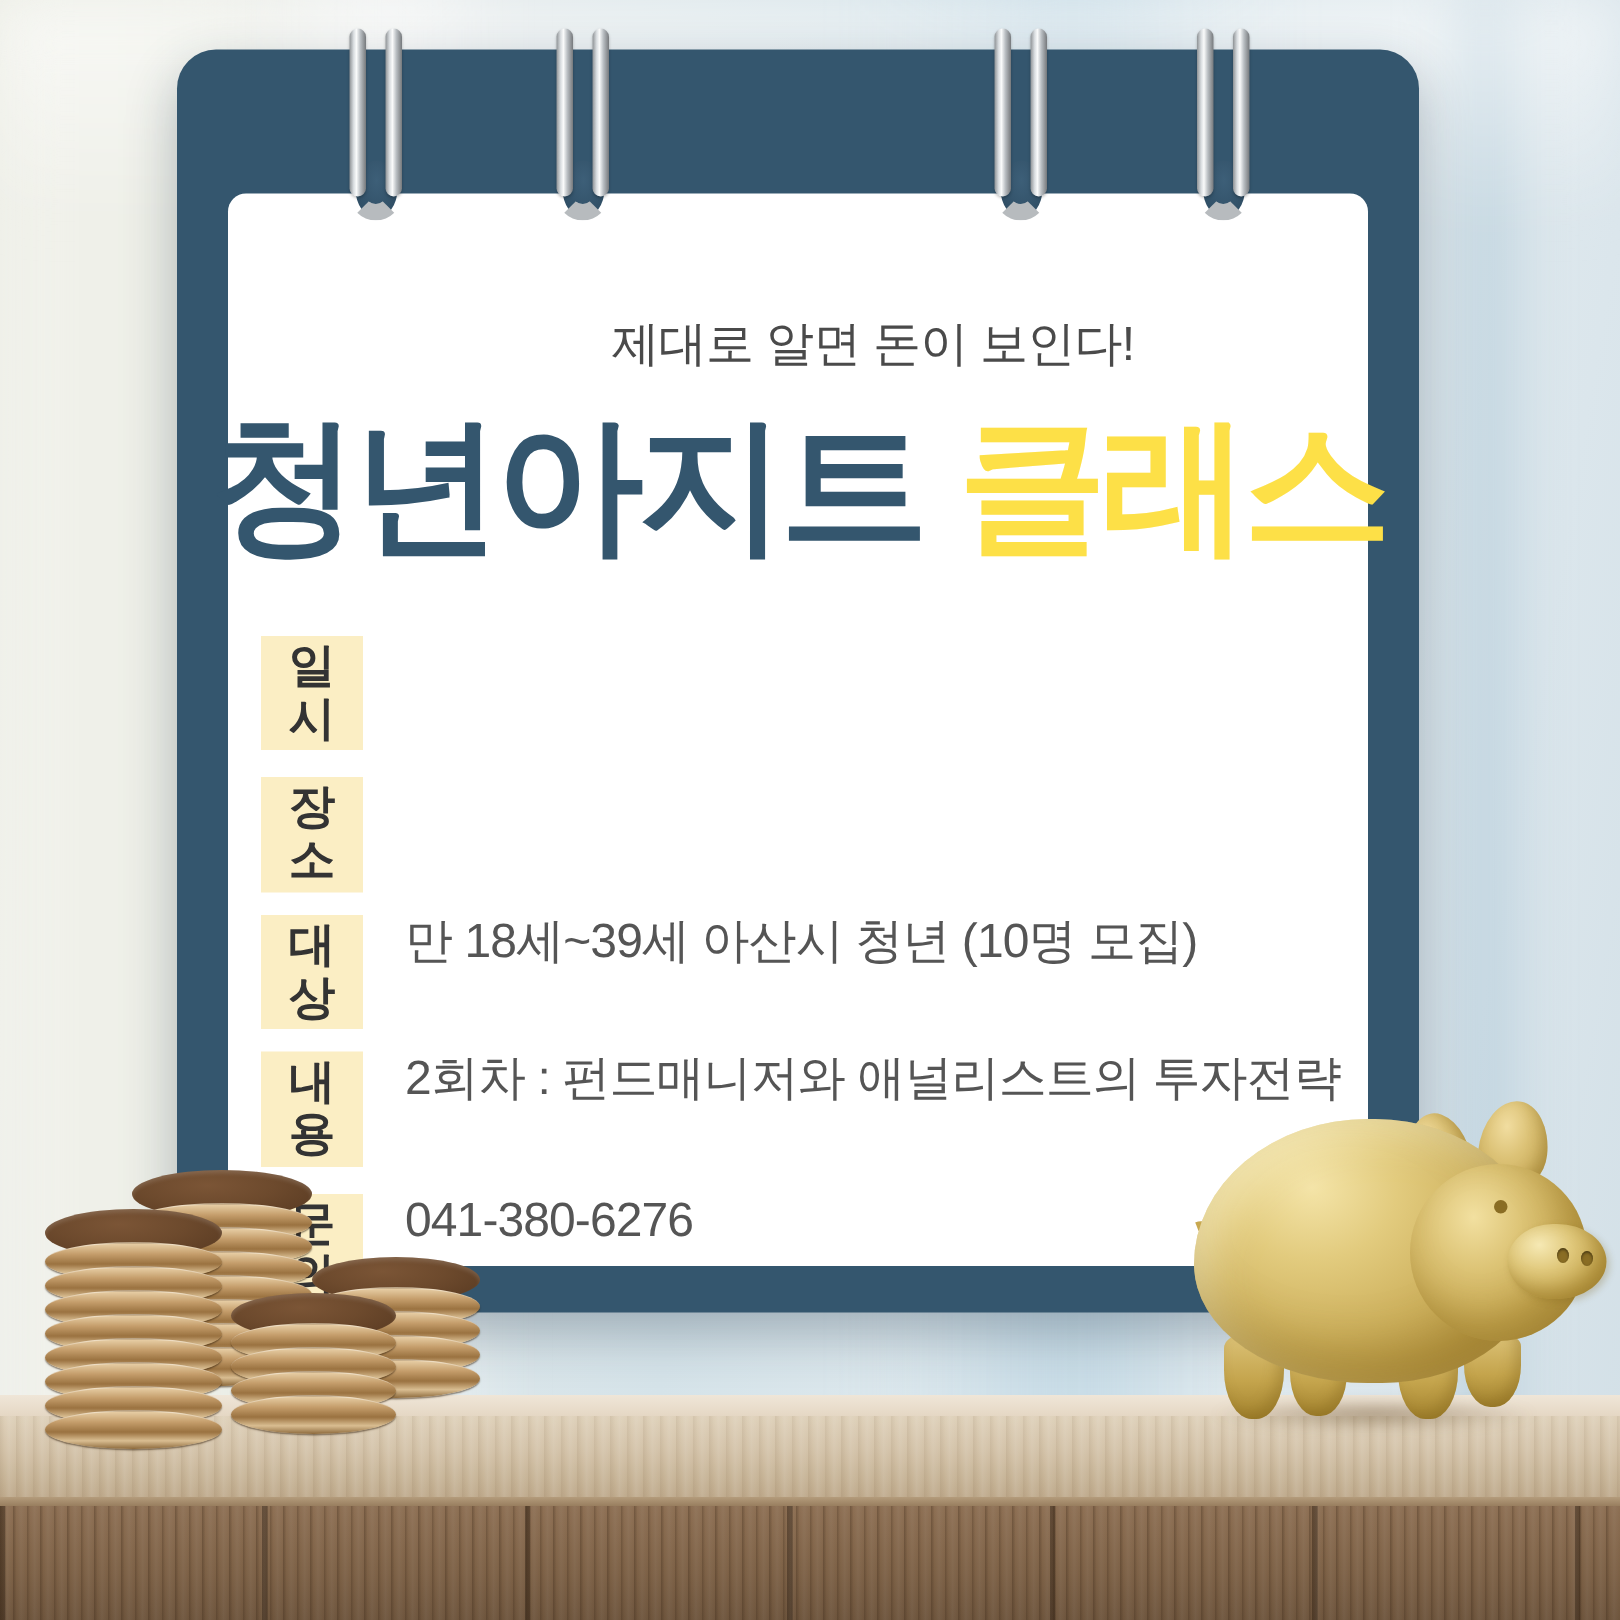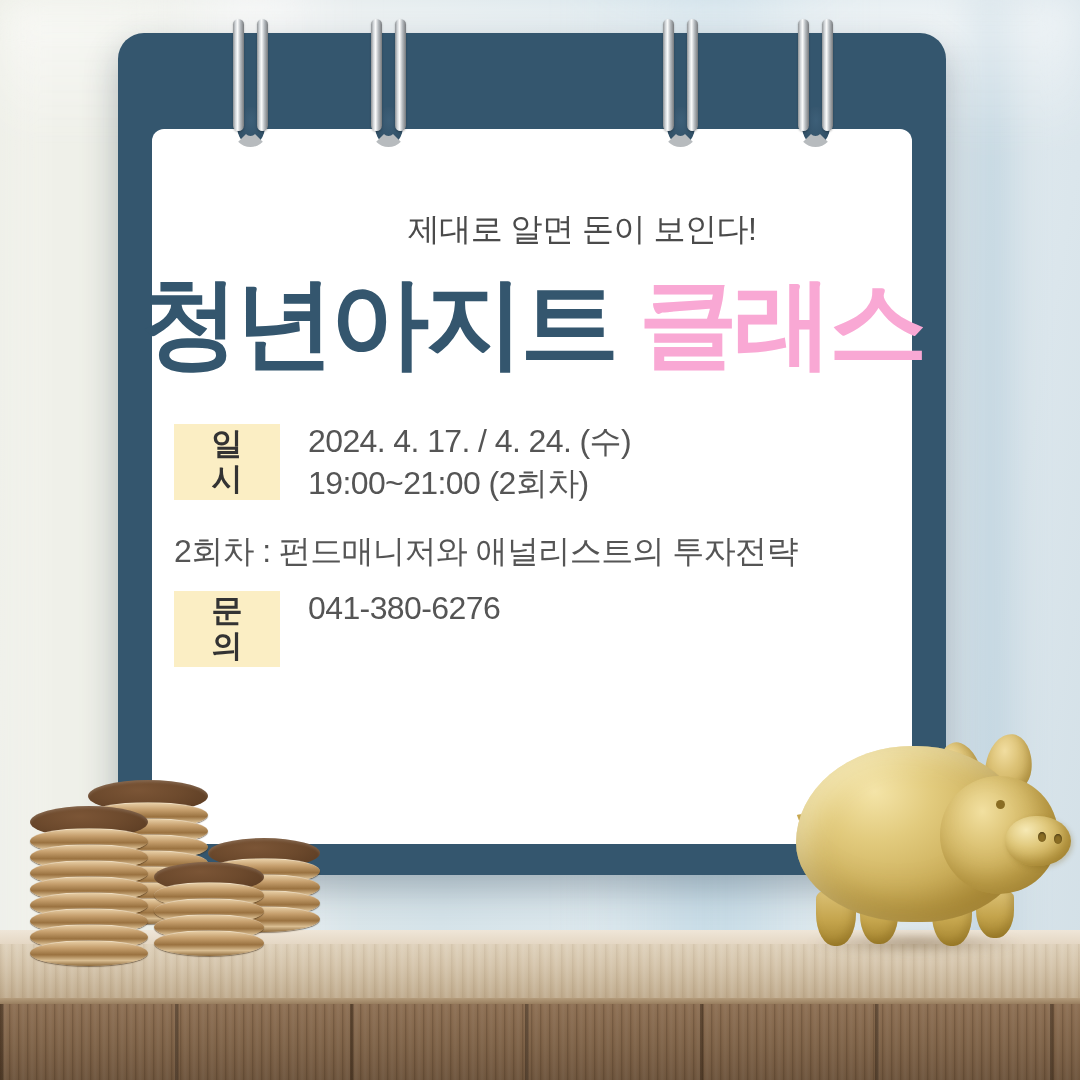--- a/index.html
+++ b/index.html
@@ -119,27 +119,27 @@
   #content { position:absolute; left:0; top:0; width:828px; height:842px; z-index:7; }
   .subhead {
     position:absolute; left:0; top:175px; width:928px; text-align:center;
     font-size:32px; color:#4a4a4a; letter-spacing:-.5px; font-weight:400;
   }
   .title {
     position:absolute; left:0; top:225px; width:828px; text-align:center;
     font-size:99px; font-weight:700; letter-spacing:-4px; white-space:nowrap;
   }
   .title .p1 { color:#34566e; }
-  .title .p2 { color:#f9a8d4; }
+  .title .p2 { color:#fde047; }
 
   .rows { position:absolute; left:56px; top:388px; width:760px; }
   .row { display:flex; align-items:flex-start; margin-bottom:15px; }
   .row.tight { margin-bottom:12px; }
   .label {
-    flex:0 0 auto; width:106px; margin-right:28px; margin-top:3px;
+    flex:0 0 auto; width:68px; margin-right:28px; margin-top:3px;
     background:#fbeec4; color:#333; font-size:31px; font-weight:700;
     text-align:center; letter-spacing:12px; padding:3px 0 4px 12px;
     line-height:1.12;
   }
   .value { font-size:32px; color:#555; line-height:1.30; letter-spacing:-.6px; white-space:nowrap; }
   .value .ln { display:block; }
 
   
   #coins { position:absolute; left:10px; top:770px; width:330px; height:190px; z-index:8; }
   .stack { position:absolute; }
@@ -240,31 +240,35 @@
     <div class="subhead">제대로 알면 돈이 보인다!</div>
 
     <div class="title">
       <span class="p1">청년아지트</span><span>&nbsp;</span><span class="p2">클래스</span>
     </div>
 
     <div class="rows">
 
       <div class="row">
         <div class="label">일 시</div>
+      </div>
+
+      <div class="row tight">
+        <div class="label">장 소</div>
+      </div>
+
+      <div class="row tight">
+        <div class="label">대 상</div>
         <div class="value">
-          <span class="ln">2024. 4. 17. / 4. 24. (수)</span>
-          <span class="ln">19:00~21:00 (2회차)</span>
+          <span class="ln">만 18세~39세 아산시 청년 (10명 모집)</span>
         </div>
       </div>
 
-      <div class="row tight">
-      </div>
-
-
       <div class="row">
+        <div class="label">내 용</div>
         <div class="value">
           <span class="ln">2회차 : 펀드매니저와 애널리스트의 투자전략</span>
         </div>
       </div>
 
       <div class="row">
         <div class="label">문 의</div>
         <div class="value">
           <span class="ln">041-380-6276</span>
         </div>

